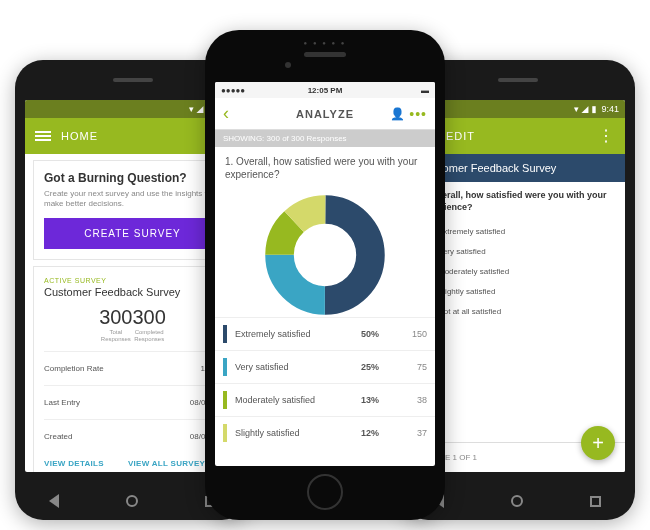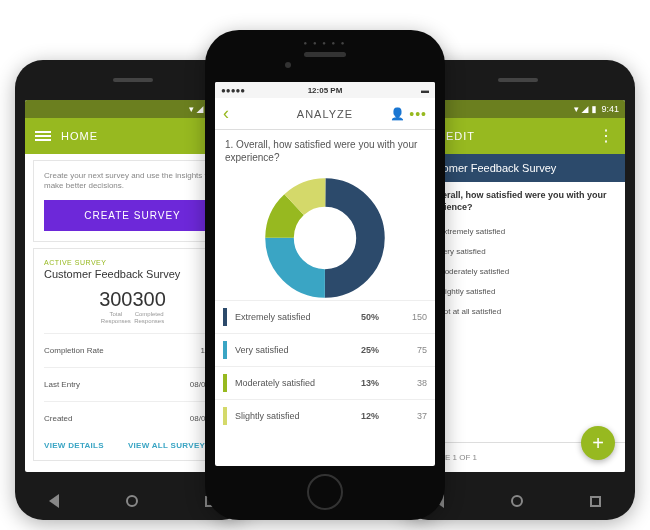--- a/index.html
+++ b/index.html
@@ -52,21 +52,21 @@
 .stat-label{font-size:6px;color:#999;line-height:1.2}
 .info-row{display:flex;justify-content:space-between;font-size:8px;color:#555;padding:12px 0;border-top:1px solid #eee}
 .links-row{display:flex;gap:24px;padding-top:6px}
 .link{font-size:8px;color:#3aa5c4;font-weight:600;letter-spacing:0.3px;cursor:pointer}
 
 
 .ios-status{height:16px;background:#f5f5f5;display:flex;align-items:center;justify-content:space-between;padding:0 6px;font-size:8px;color:#333}
 .ios-status .center-time{position:absolute;left:50%;transform:translateX(-50%);font-weight:600}
 .ios-header{height:32px;background:#fff;border-bottom:1px solid #ddd;display:flex;align-items:center;justify-content:center;position:relative}
 .ios-back{position:absolute;left:8px;color:#97b920;font-size:18px;cursor:pointer}
-.ios-title{font-size:11px;font-weight:400;letter-spacing:1px;color:#555}
+.ios-title{font-size:11px;font-weight:700;letter-spacing:1px;color:#555}
 .ios-user{position:absolute;right:30px;color:#97b920;font-size:12px}
 .ios-dots{position:absolute;right:8px;color:#97b920;font-size:14px;letter-spacing:1px}
 .showing-bar{background:#ccc;color:#fff;font-size:8px;padding:4px 8px}
 .question-text{font-size:10px;color:#555;padding:8px 10px;line-height:1.3}
 
 .donut-wrap{display:flex;justify-content:center;padding:6px 0 2px}
 .donut{width:120px;height:120px}
 .skip-ans{text-align:center;font-size:8px;color:#888;padding:6px 0}
 
 .result-row{display:flex;align-items:center;border-top:1px solid #eee;padding:7px 8px;font-size:9px;color:#555}
@@ -101,20 +101,21 @@
     </div>
     <div class="green-header">
       <div class="hamburger">
           <div></div>
           <div></div>
           <div></div>
         </div>
       <span>HOME</span>
     </div>
     <div class="card">
+      <div class="card-title">Got a Burning Question?</div>
       <div class="card-sub">Create your next survey and use the insights to make better decisions.</div>
       <div class="create-btn">CREATE SURVEY</div>
     </div>
     <div class="card">
       <div class="active-label">ACTIVE SURVEY</div>
       <div class="survey-name">Customer Feedback Survey</div>
       <div class="stats-row">
         <div class="stat">
           <div class="stat-num">300</div>
           <div class="stat-label">Total</div>
@@ -229,20 +230,21 @@
       <span>●●●●●</span>
       <span class="center-time">12:05 PM</span>
       <span>▬</span>
     </div>
     <div class="ios-header">
       <span class="ios-back">‹</span>
       <span class="ios-title">ANALYZE</span>
       <span class="ios-user">👤</span>
       <span class="ios-dots">•••</span>
     </div>
+    <div class="showing-bar">SHOWING: 300 of 300 Responses</div>
     <div class="question-text">1. Overall, how satisfied were you with your experience?</div>
     <div class="donut-wrap">
       <svg class="donut" viewBox="0 0 42 42">
         <circle cx="21" cy="21" r="15.915" fill="none" stroke="#2c4a6b" stroke-width="10" stroke-dasharray="50 50" stroke-dashoffset="25"></circle>
         <circle cx="21" cy="21" r="15.915" fill="none" stroke="#3aa5c4" stroke-width="10" stroke-dasharray="25 75" stroke-dashoffset="75"></circle>
         <circle cx="21" cy="21" r="15.915" fill="none" stroke="#97b920" stroke-width="10" stroke-dasharray="13 87" stroke-dashoffset="50"></circle>
         <circle cx="21" cy="21" r="15.915" fill="none" stroke="#d4d96a" stroke-width="10" stroke-dasharray="12 88" stroke-dashoffset="37"></circle>
       </svg>
     </div>
     <div id="center-results">

